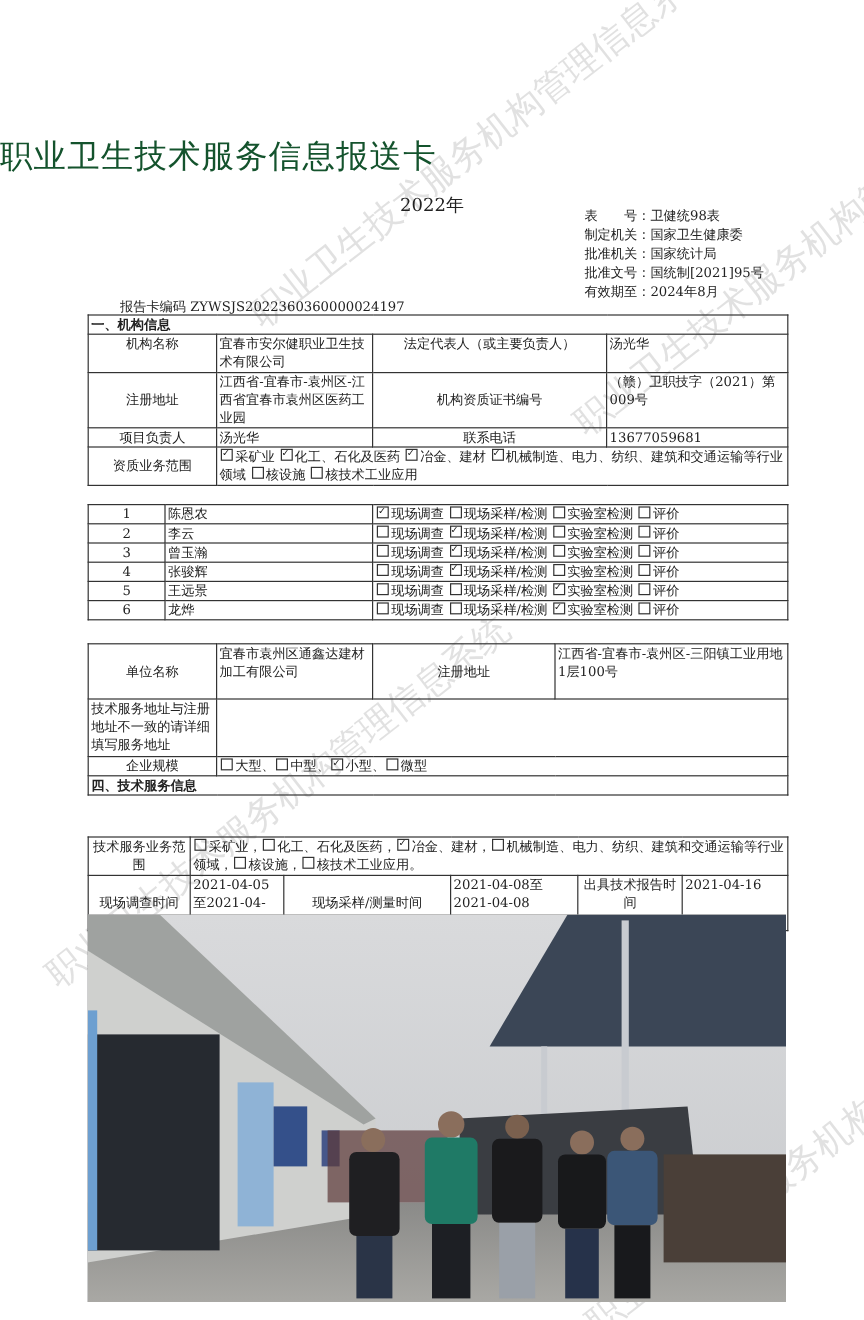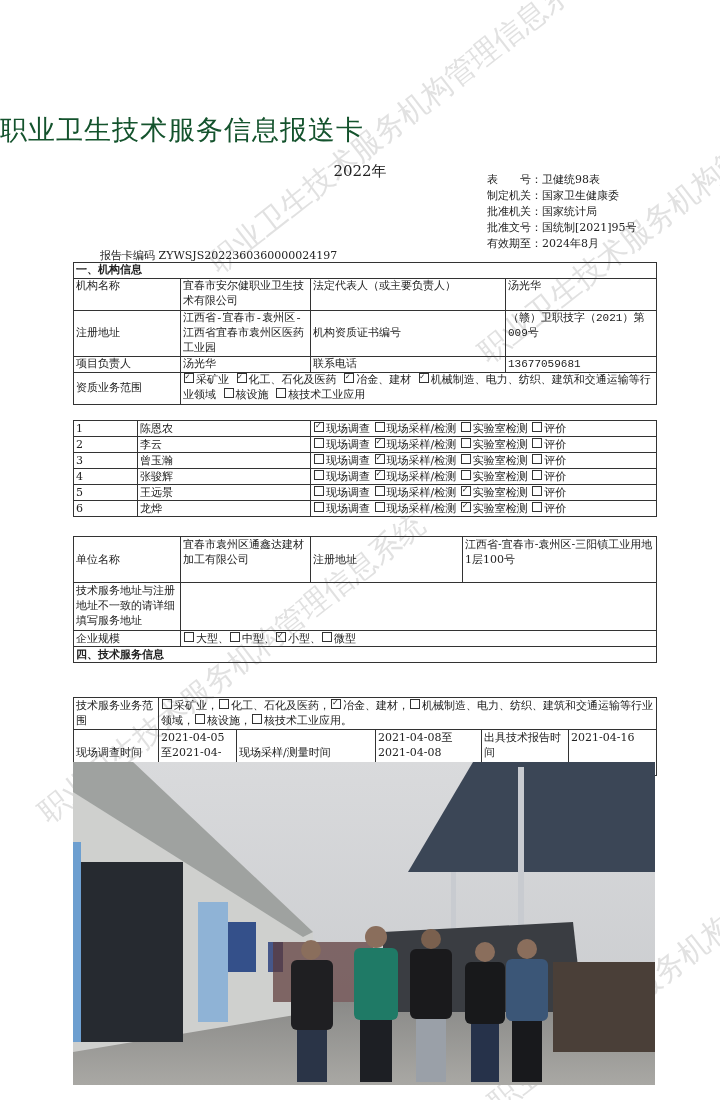--- a/index.html
+++ b/index.html
@@ -6,21 +6,21 @@
   body{width:720px;height:1100px;position:relative;overflow:hidden;font-family:"DejaVu Serif","Liberation Serif",serif;color:#222;}
   .abs{position:absolute;}
   .title{left:0;width:720px;top:112px;text-align:left;font-size:27px;letter-spacing:1px;color:#14532d;font-family:"DejaVu Sans","Liberation Sans",sans-serif;font-weight:normal;}
   .year{left:0;width:720px;top:162px;text-align:center;font-size:15px;}
   .meta{left:487px;top:172px;font-size:11px;line-height:16px;}
   .meta .row{white-space:nowrap;}
   .meta .k{display:inline-block;}
   .reportno{left:100px;top:248px;font-size:11px;}
   table.t{position:absolute;left:73px;border-collapse:collapse;font-size:11px;table-layout:fixed;}
   table.t td{border:1px solid #333;padding:0 2px;vertical-align:top;line-height:15px;}
-  .c{text-align:left;}
+  .c{text-align:center;}
   .vc{vertical-align:middle !important;}
   .sec{font-weight:bold;}
   .chk{display:inline-block;width:8px;height:8px;border:1px solid #333;margin:0 2px 0 1px;position:relative;top:0px;font-size:8px;line-height:8px;text-align:center;}
   .chk.on::after{content:"✓";position:absolute;left:0;top:-1px;font-size:8px;}
   .photo{left:73px;top:762px;width:582px;height:323px;overflow:hidden;background:#8c8c8c;}
   .wm{position:absolute;color:rgba(170,170,170,0.35);font-size:30px;white-space:nowrap;transform:rotate(-38deg);transform-origin:left top;font-family:"DejaVu Sans",sans-serif;pointer-events:none;}
 </style>
 </head>
 <body>
 
@@ -35,21 +35,21 @@
 <div class="abs meta">
   <div class="row"><span class="k">表　　号：</span><span>卫健统98表</span></div>
   <div class="row"><span class="k">制定机关：</span><span>国家卫生健康委</span></div>
   <div class="row"><span class="k">批准机关：</span><span>国家统计局</span></div>
   <div class="row"><span class="k">批准文号：</span><span>国统制[2021]95号</span></div>
   <div class="row"><span class="k">有效期至：</span><span>2024年8月</span></div>
 </div>
 
 <div class="abs reportno">报告卡编码 ZYWSJS2022360360000024197</div>
 
-<table class="t" style="top:262px;width:583px;font-family:Liberation Mono, monospace;">
+<table class="t" style="top:262px;width:583px;">
   <colgroup>
       <col style="width:107px">
       <col style="width:130px">
       <col style="width:195px">
       <col style="width:151px">
     </colgroup>
   <tbody>
       <tr style="height:16px">
         <td colspan="4" class="sec">一、机构信息</td>
       </tr>

